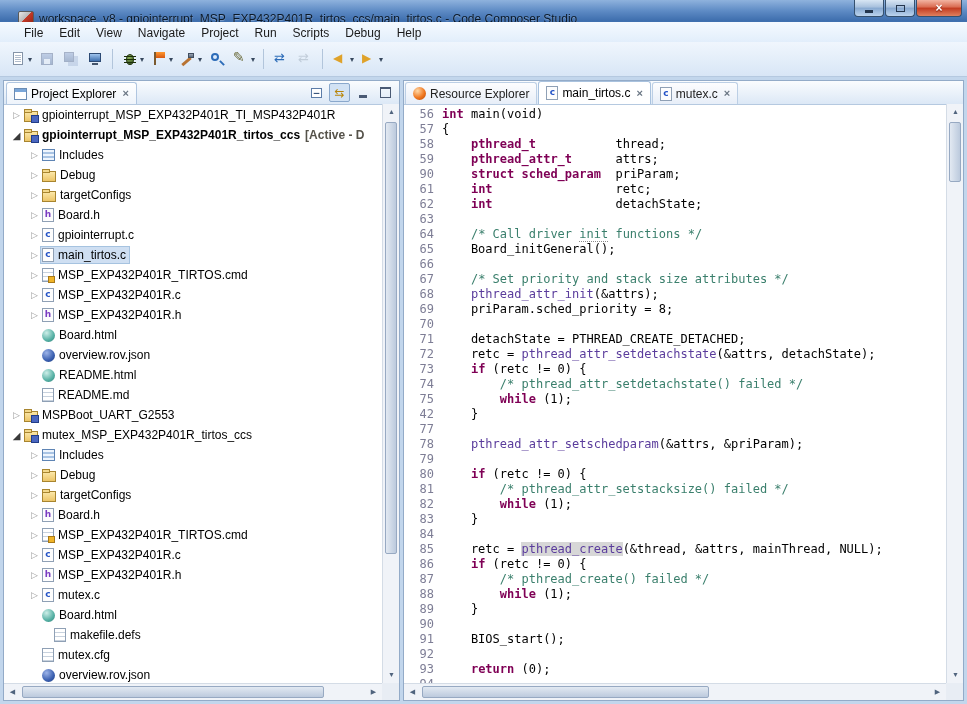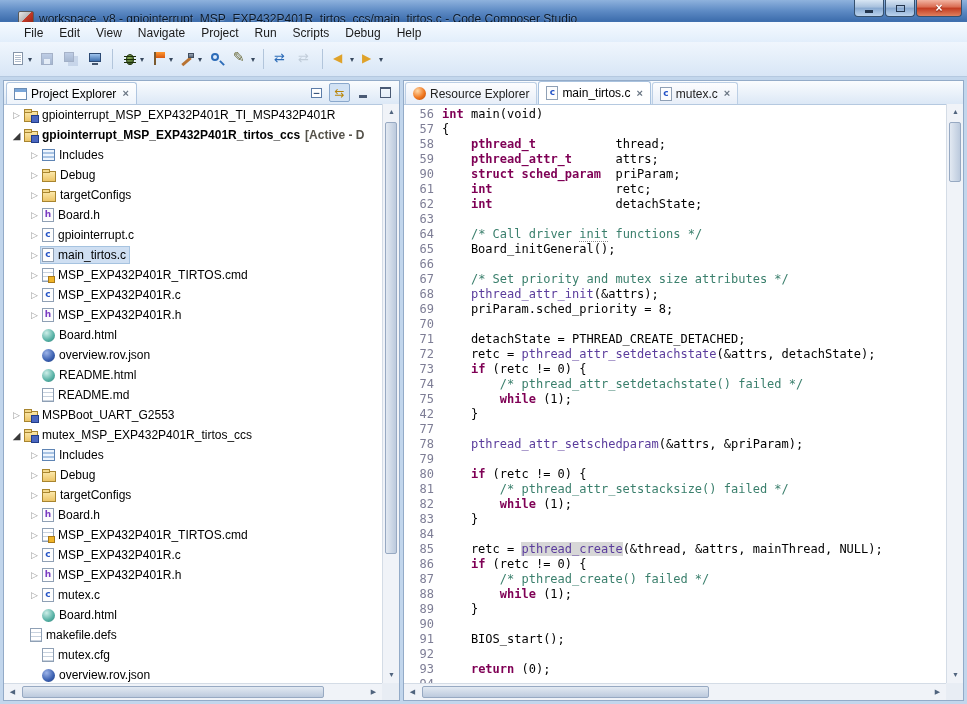--- a/index.html
+++ b/index.html
@@ -426,21 +426,21 @@
             <span>mutex.c</span>
           </span>
         </div>
         <div class="trow" style="padding-left: 24px;">
           <span class="exp"></span>
           <span class="lblwrap">
             <span class="fi fi-html"></span>
             <span>Board.html</span>
           </span>
         </div>
-        <div class="trow" style="padding-left: 12px;">
+        <div class="trow" style="padding-left: 36px;">
           <span class="exp"></span>
           <span class="lblwrap">
             <span class="fi fi-file"></span>
             <span>makefile.defs</span>
           </span>
         </div>
         <div class="trow" style="padding-left: 24px;">
           <span class="exp"></span>
           <span class="lblwrap">
             <span class="fi fi-file"></span>
@@ -534,21 +534,21 @@
           <div class="code-line"><span class="tk-p">{</span></div>
           <div class="code-line"><span class="tk-p">    </span><span class="tk-t">pthread_t</span><span class="tk-p">           thread;</span></div>
           <div class="code-line"><span class="tk-p">    </span><span class="tk-t">pthread_attr_t</span><span class="tk-p">      attrs;</span></div>
           <div class="code-line"><span class="tk-p">    </span><span class="tk-k">struct</span><span class="tk-p"> </span><span class="tk-t">sched_param</span><span class="tk-p">  priParam;</span></div>
           <div class="code-line"><span class="tk-p">    </span><span class="tk-k">int</span><span class="tk-p">                 retc;</span></div>
           <div class="code-line"><span class="tk-p">    </span><span class="tk-k">int</span><span class="tk-p">                 detachState;</span></div>
           <div class="code-line"></div>
           <div class="code-line"><span class="tk-p">    </span><span class="tk-c">/* Call driver </span><span class="tk-cu">init</span><span class="tk-c"> functions */</span></div>
           <div class="code-line"><span class="tk-p">    Board_initGeneral();</span></div>
           <div class="code-line"></div>
-          <div class="code-line"><span class="tk-p">    </span><span class="tk-c">/* Set priority and mutex size attributes */</span></div>
+          <div class="code-line"><span class="tk-p">    </span><span class="tk-c">/* Set priority and stack size attributes */</span></div>
           <div class="code-line"><span class="tk-p">    </span><span class="tk-f">pthread_attr_init</span><span class="tk-p">(&amp;attrs);</span></div>
           <div class="code-line"><span class="tk-p">    priParam.sched_priority = 8;</span></div>
           <div class="code-line"></div>
           <div class="code-line"><span class="tk-p">    detachState = PTHREAD_CREATE_DETACHED;</span></div>
           <div class="code-line"><span class="tk-p">    retc = </span><span class="tk-f">pthread_attr_setdetachstate</span><span class="tk-p">(&amp;attrs, detachState);</span></div>
           <div class="code-line"><span class="tk-p">    </span><span class="tk-k">if</span><span class="tk-p"> (retc != 0) {</span></div>
           <div class="code-line"><span class="tk-p">        </span><span class="tk-c">/* pthread_attr_setdetachstate() failed */</span></div>
           <div class="code-line"><span class="tk-p">        </span><span class="tk-k">while</span><span class="tk-p"> (1);</span></div>
           <div class="code-line"><span class="tk-p">    }</span></div>
           <div class="code-line"></div>

